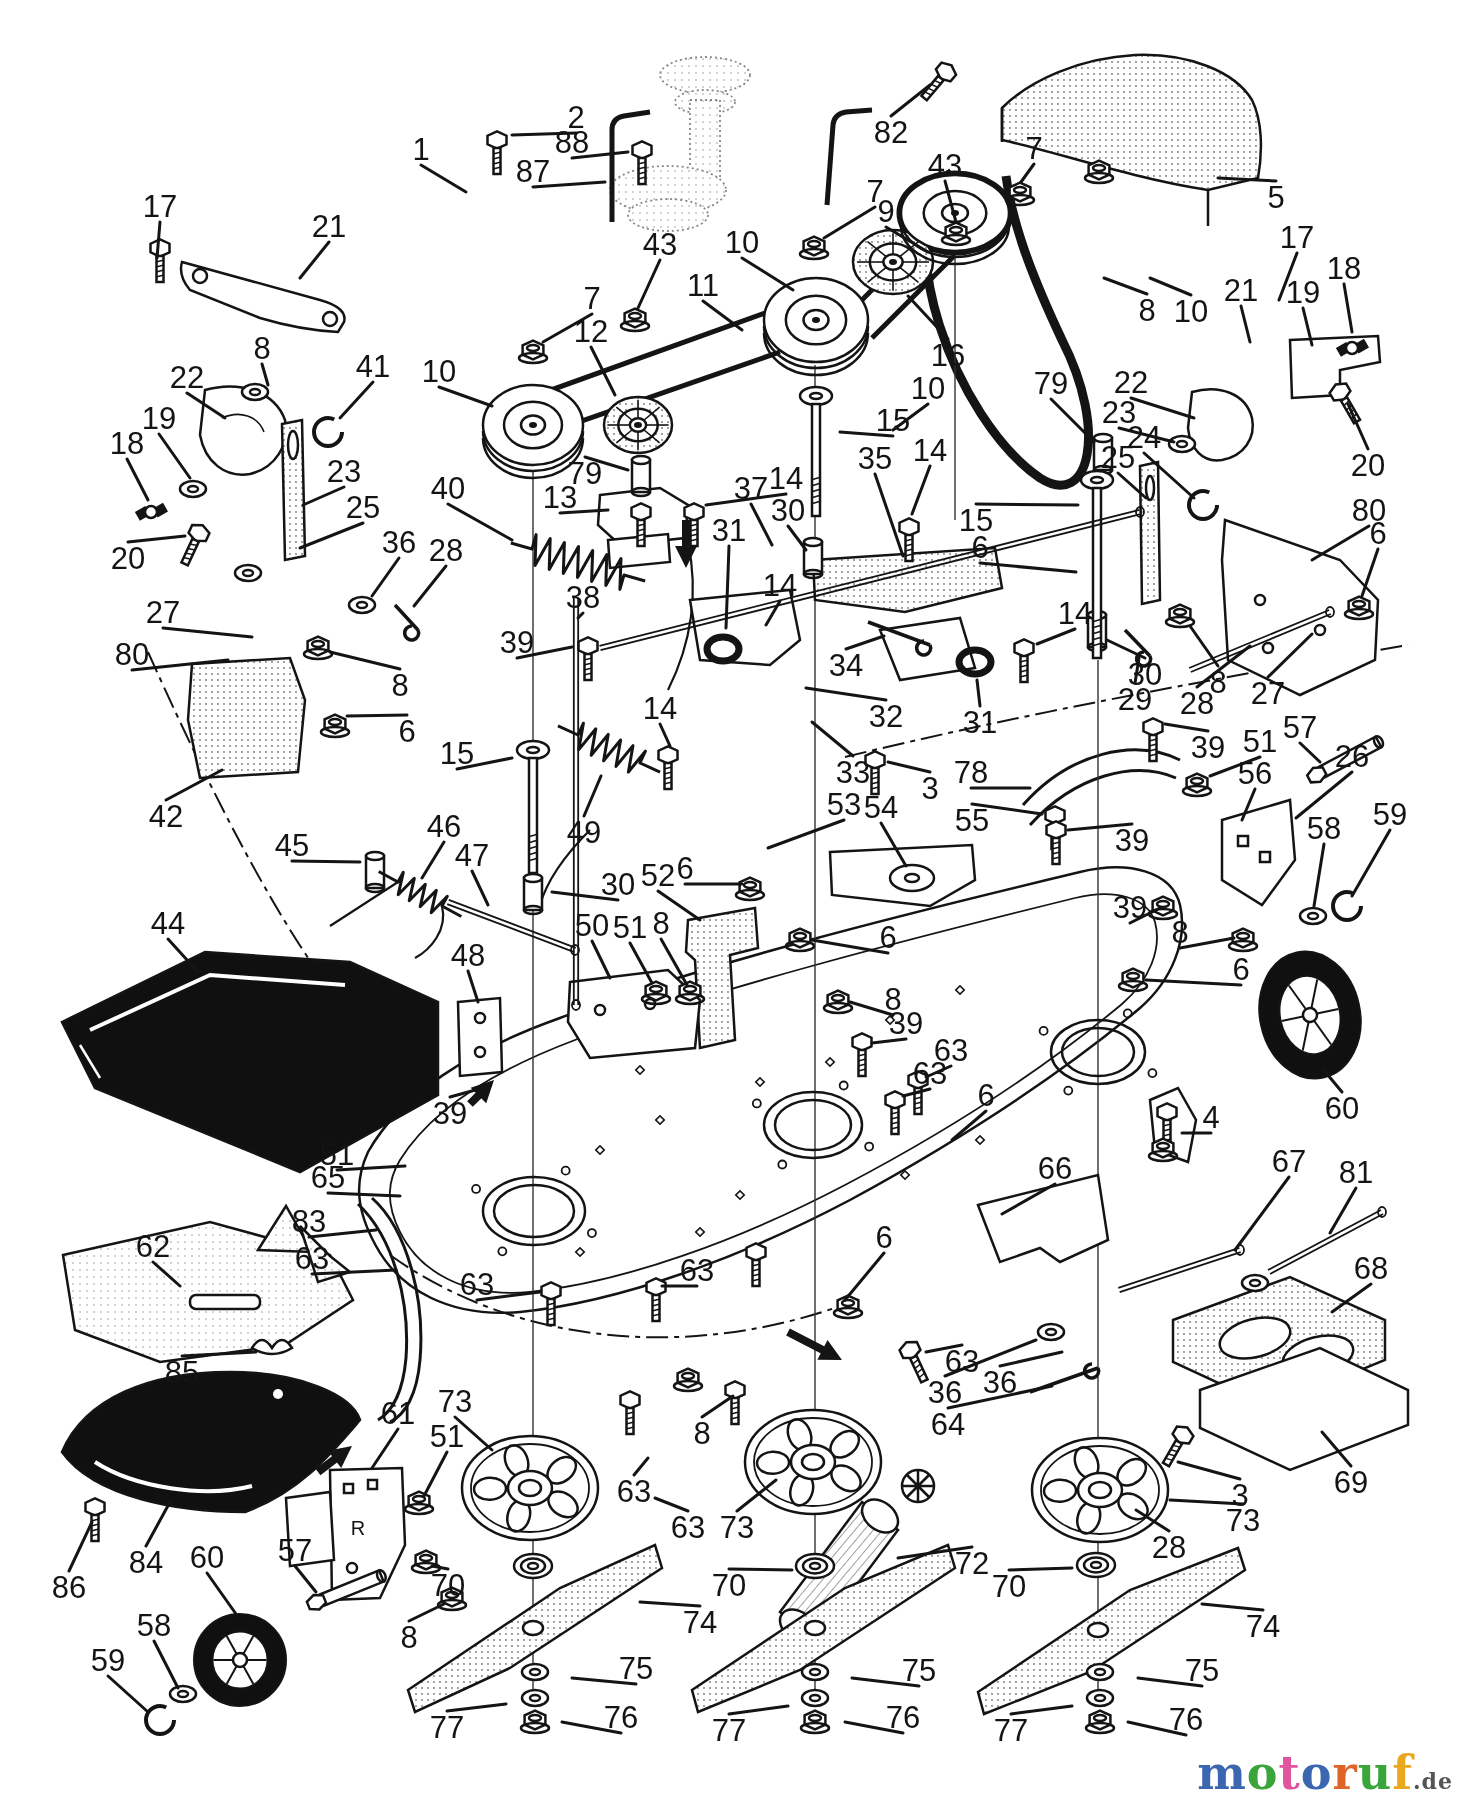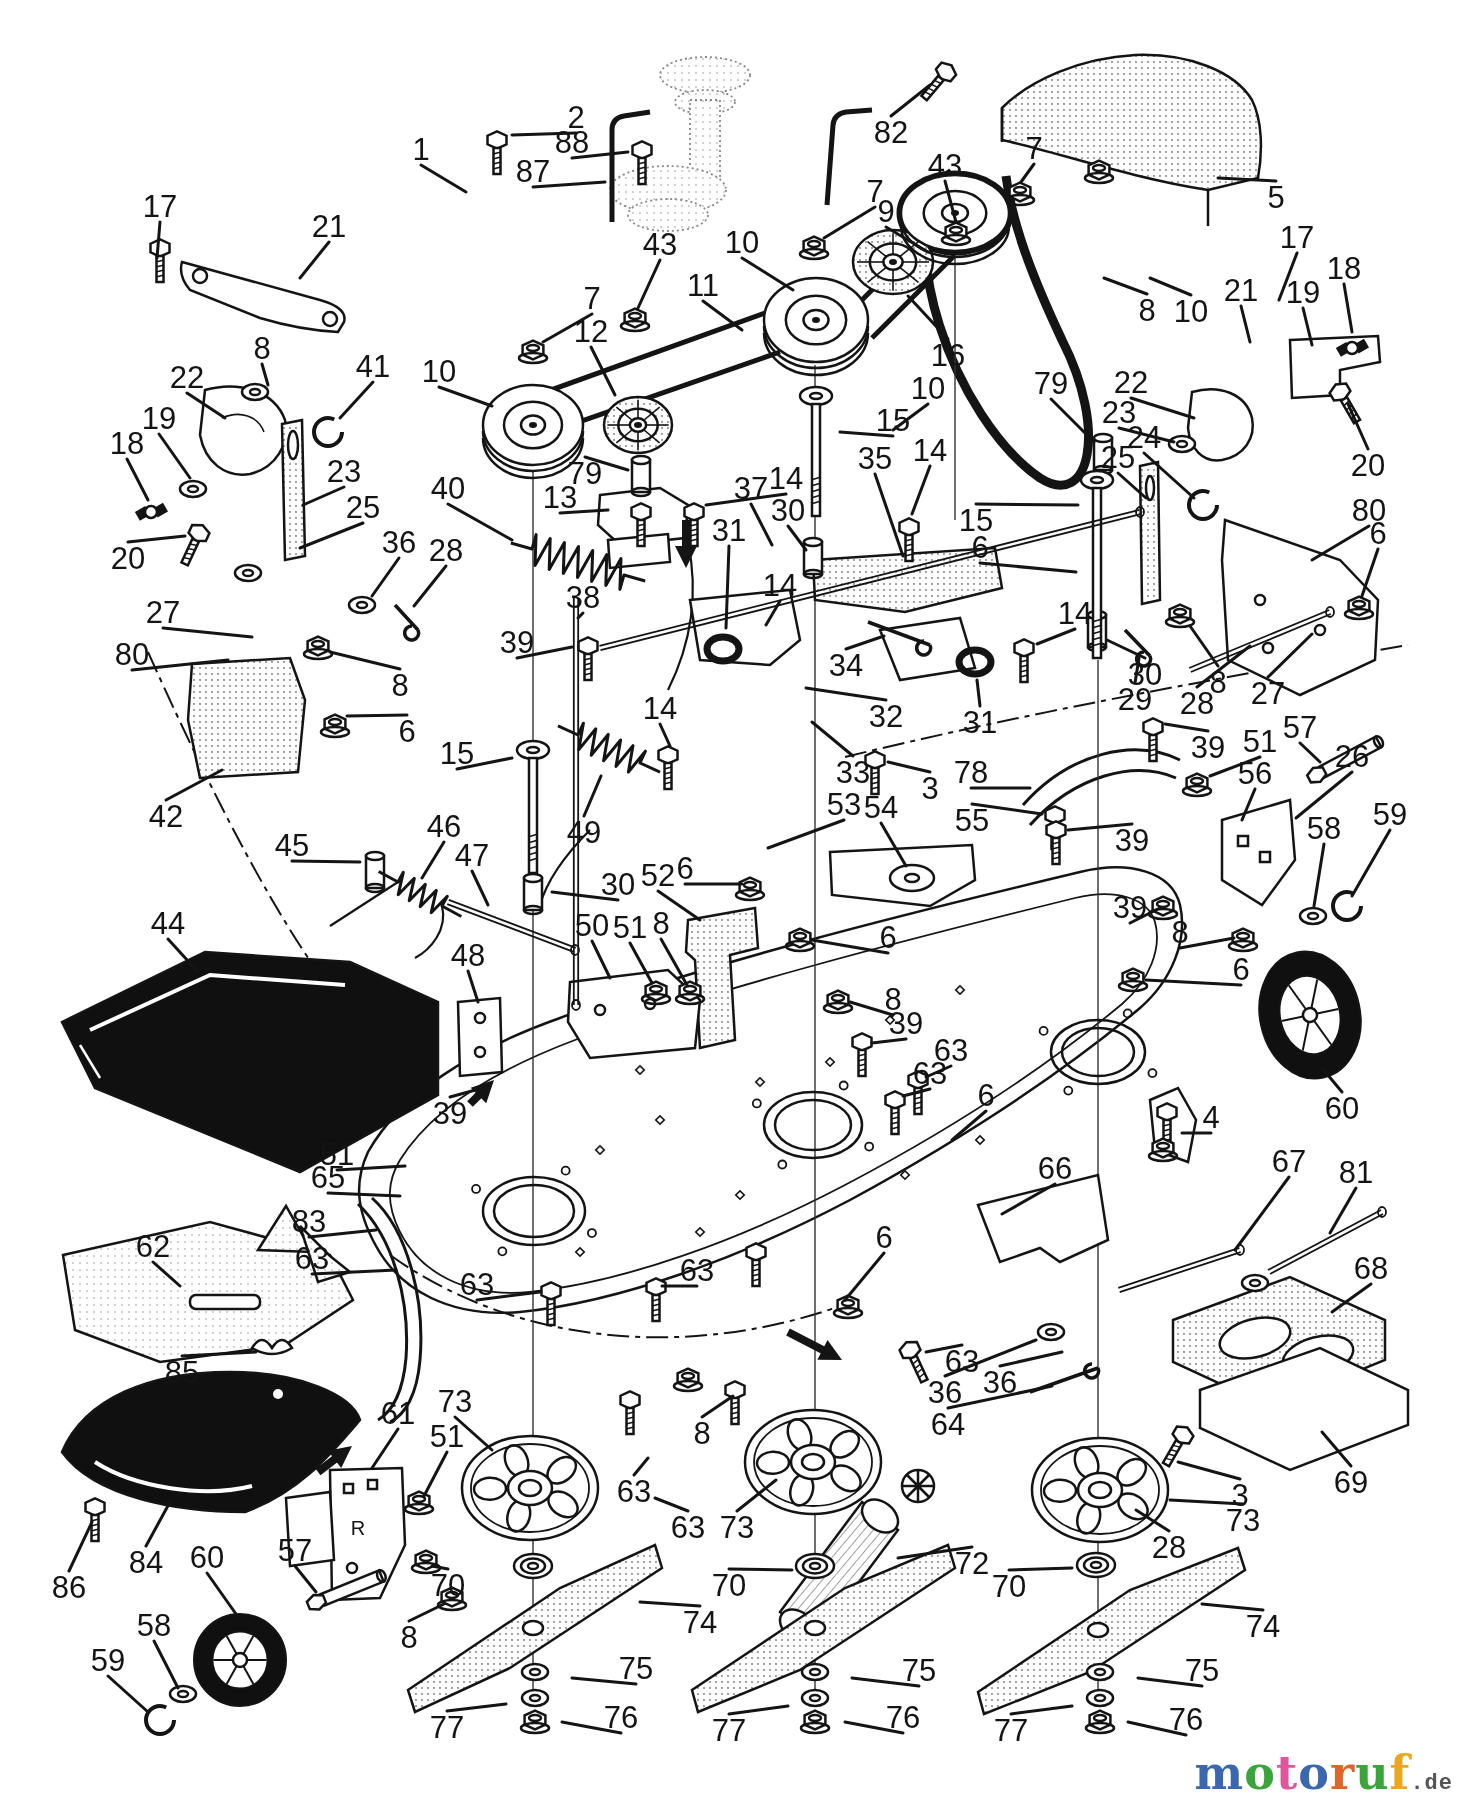--- a/index.html
+++ b/index.html
@@ -2,21 +2,21 @@
 <html><head>
 <meta charset="utf-8">
 <style>
   html,body{margin:0;padding:0;background:#fff;}
   #page{position:relative;width:1463px;height:1800px;background:#ffffff;overflow:hidden;
         font-family:"Liberation Sans",sans-serif;}
   #art{position:absolute;left:0;top:0;}
   .lbl{font-family:"Liberation Sans",sans-serif;fill:#141414;}
   #watermark{position:absolute;right:10px;bottom:4px;font-family:"DejaVu Serif",serif;
              font-weight:bold;font-size:46px;letter-spacing:1px;line-height:1;}
-  #watermark .suf{font-size:22px;font-weight:bold;font-family:Liberation Mono, monospace;}
+  #watermark .suf{font-size:22px;font-weight:bold;}
 </style>
 </head>
 <body>
 
 <div id="page">
   <svg id="art" width="1463" height="1800" viewBox="0 0 1463 1800">
     <defs>
       <pattern id="dotsLight" width="6" height="6" patternUnits="userSpaceOnUse">
         <rect width="6" height="6" fill="#fff"></rect>
           <circle cx="2" cy="2" r="0.9" fill="#777"></circle>

